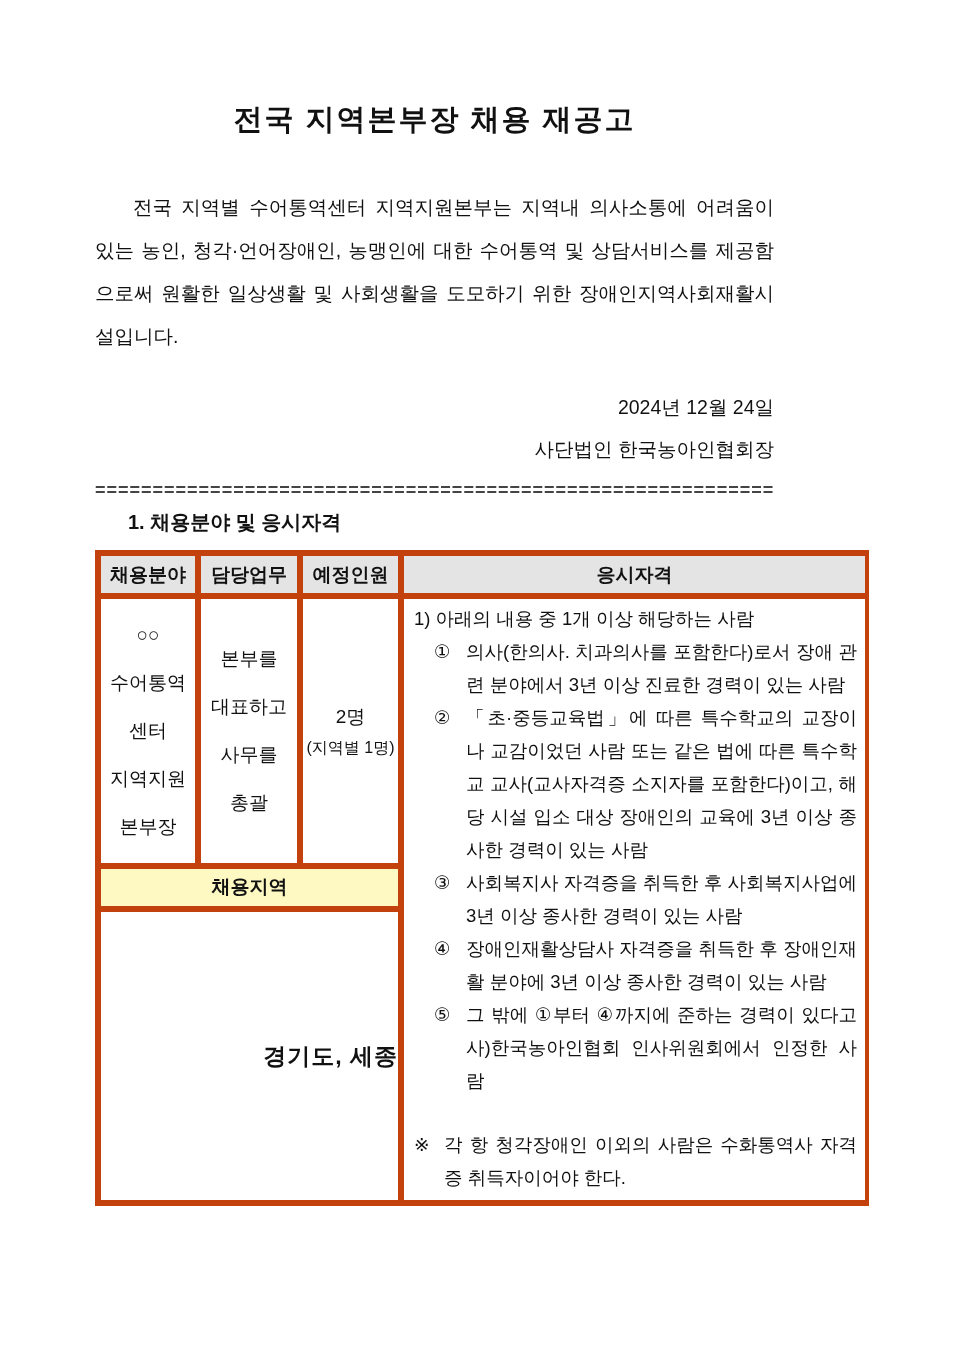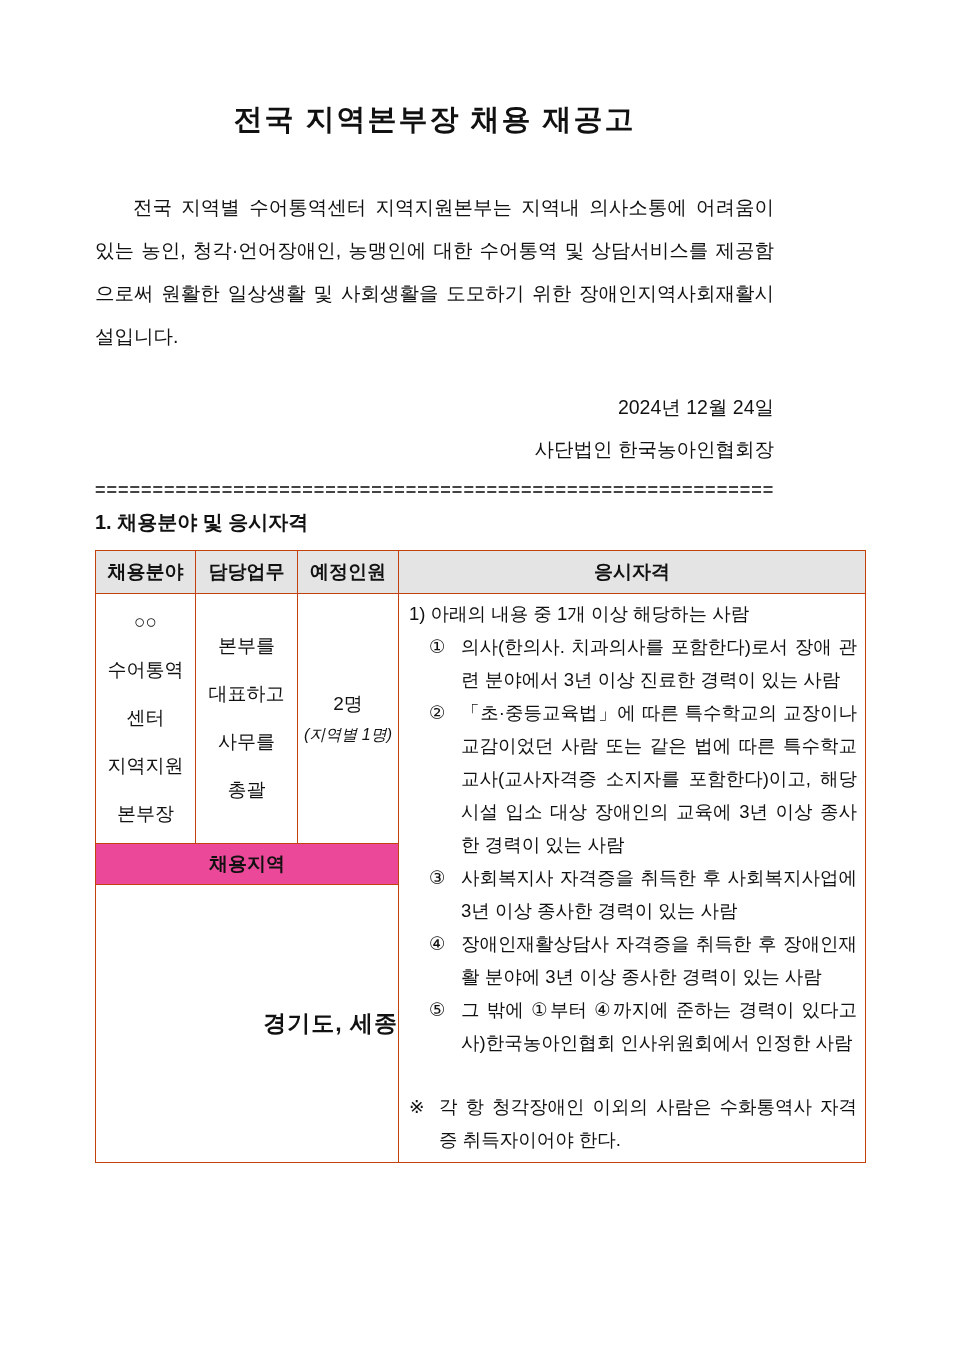--- a/index.html
+++ b/index.html
@@ -43,29 +43,30 @@
     color: #444444;
     letter-spacing: 1px;
     white-space: nowrap;
     overflow: hidden;
     width: 100%;
   }
   .section-heading {
     margin-top: 8px;
     font-size: 20px;
     font-weight: bold;
+    margin-left: 33px;
   }
   table.recruit-table {
     margin-top: 14px;
     border-collapse: collapse;
     table-layout: fixed;
     width: 770px;
   }
   .recruit-table th, .recruit-table td {
-    border: 1px solid #c2410c;
+    border: 6px solid #c2410c;
   }
   .recruit-table th {
     background: #e4e4e4;
     font-size: 19px;
     font-weight: bold;
     height: 43px;
     text-align: center;
     vertical-align: middle;
   }
   col.c1 { width: 100px; }
@@ -73,23 +74,23 @@
   col.c3 { width: 101px; }
   col.c4 { width: 467px; }
   .cell-center {
     text-align: center;
     vertical-align: middle;
     font-size: 19px;
     line-height: 48px;
     height: 241px;
   }
   .hc-main { font-size: 19px; line-height: 34px; }
-  .hc-sub  { font-size: 16px; line-height: 28px; font-style: italic; }
+  .hc-sub  { font-size: 16px; line-height: 28px; }
   .region-header {
-    background: #ec4899;
+    background: #fef9c3;
     font-size: 19px;
     font-weight: bold;
     text-align: center;
     vertical-align: middle;
     height: 40px;
   }
   .region-value {
     height: 268px;
     text-align: right;
     vertical-align: middle;

